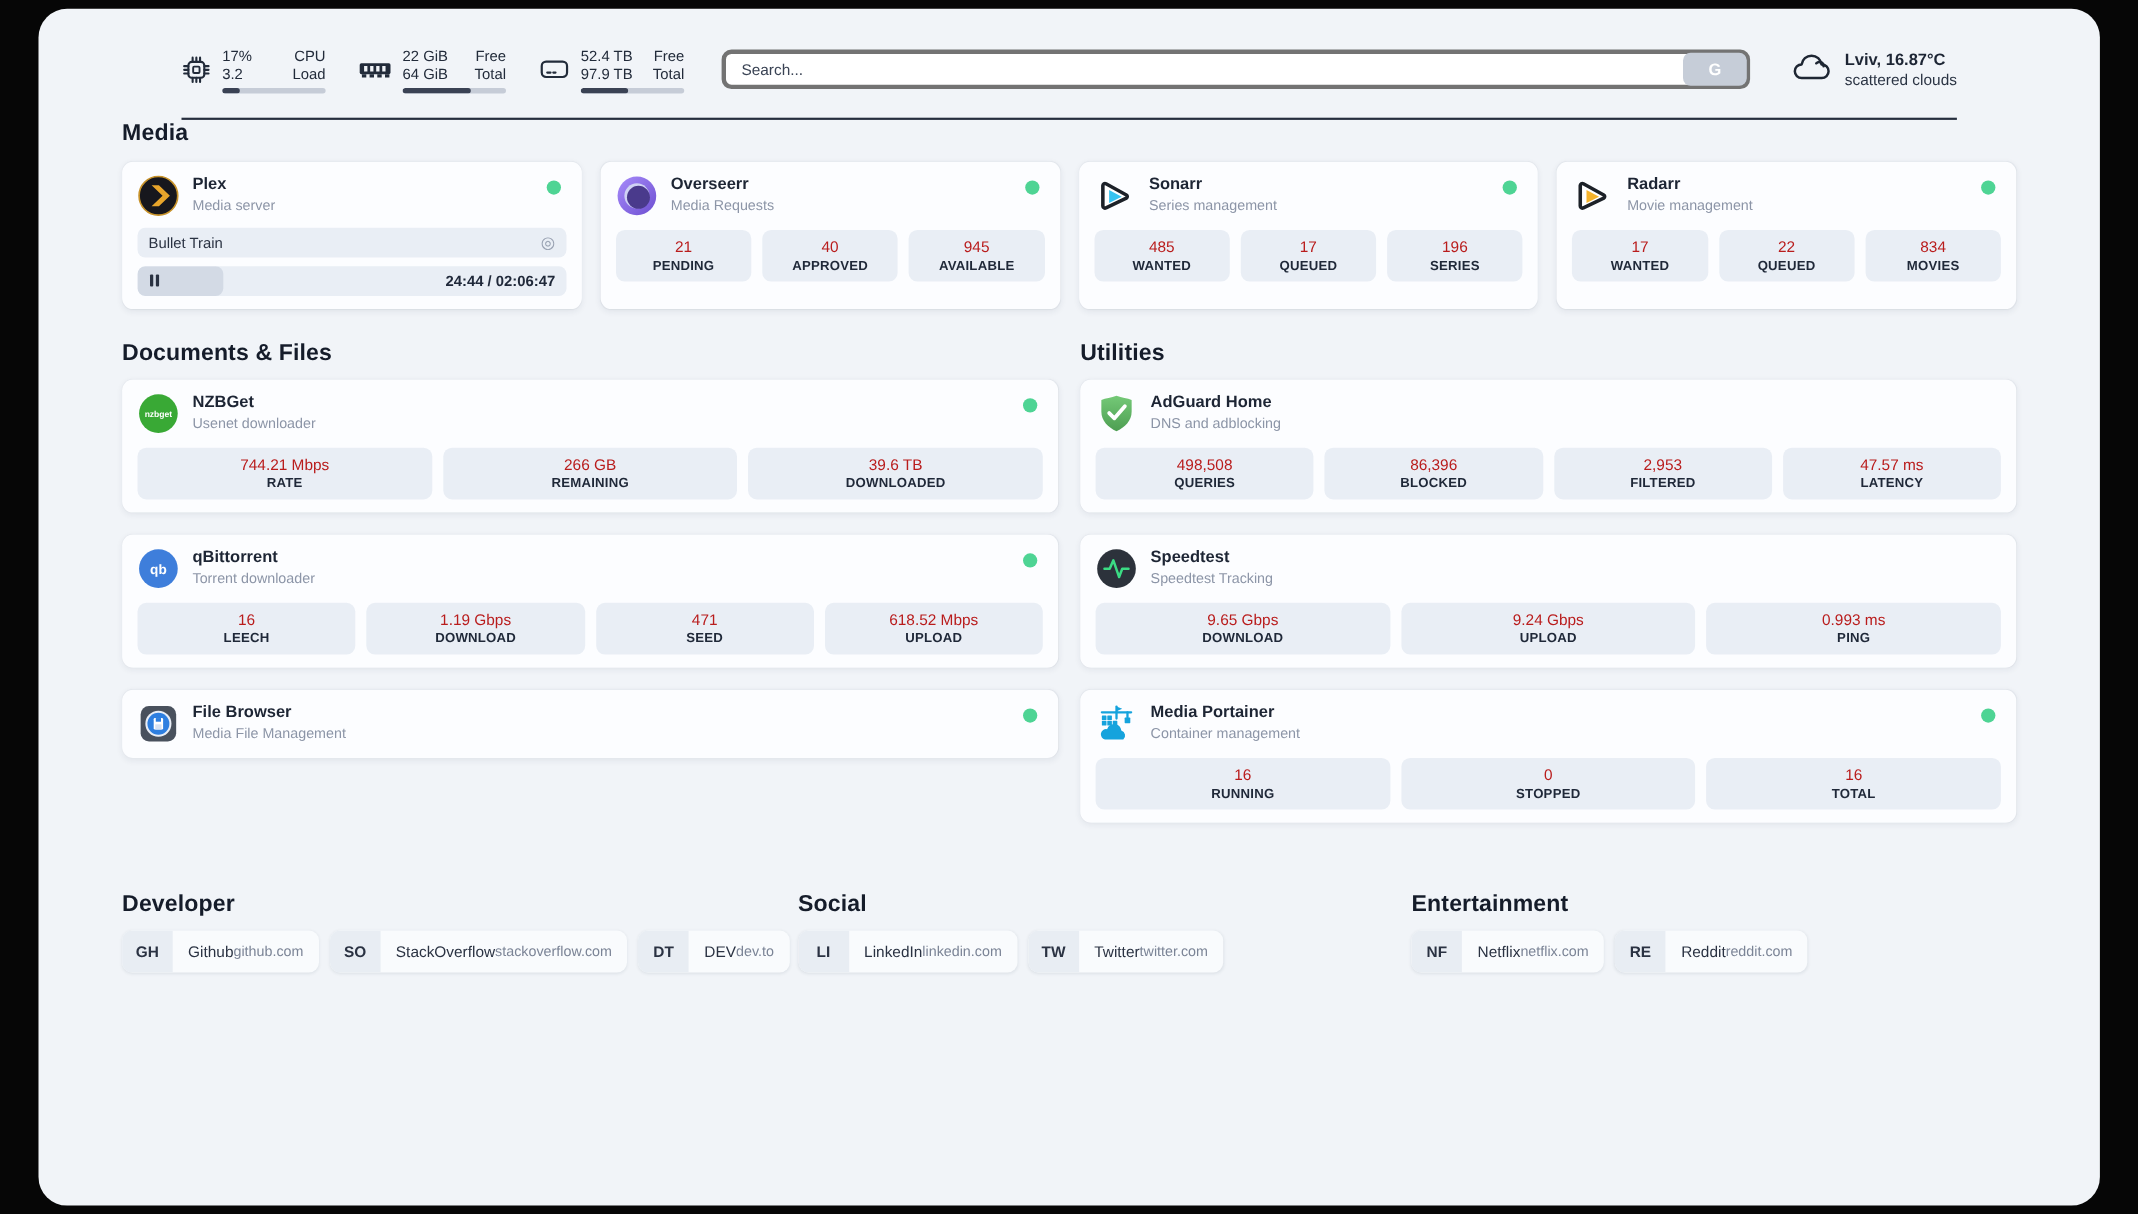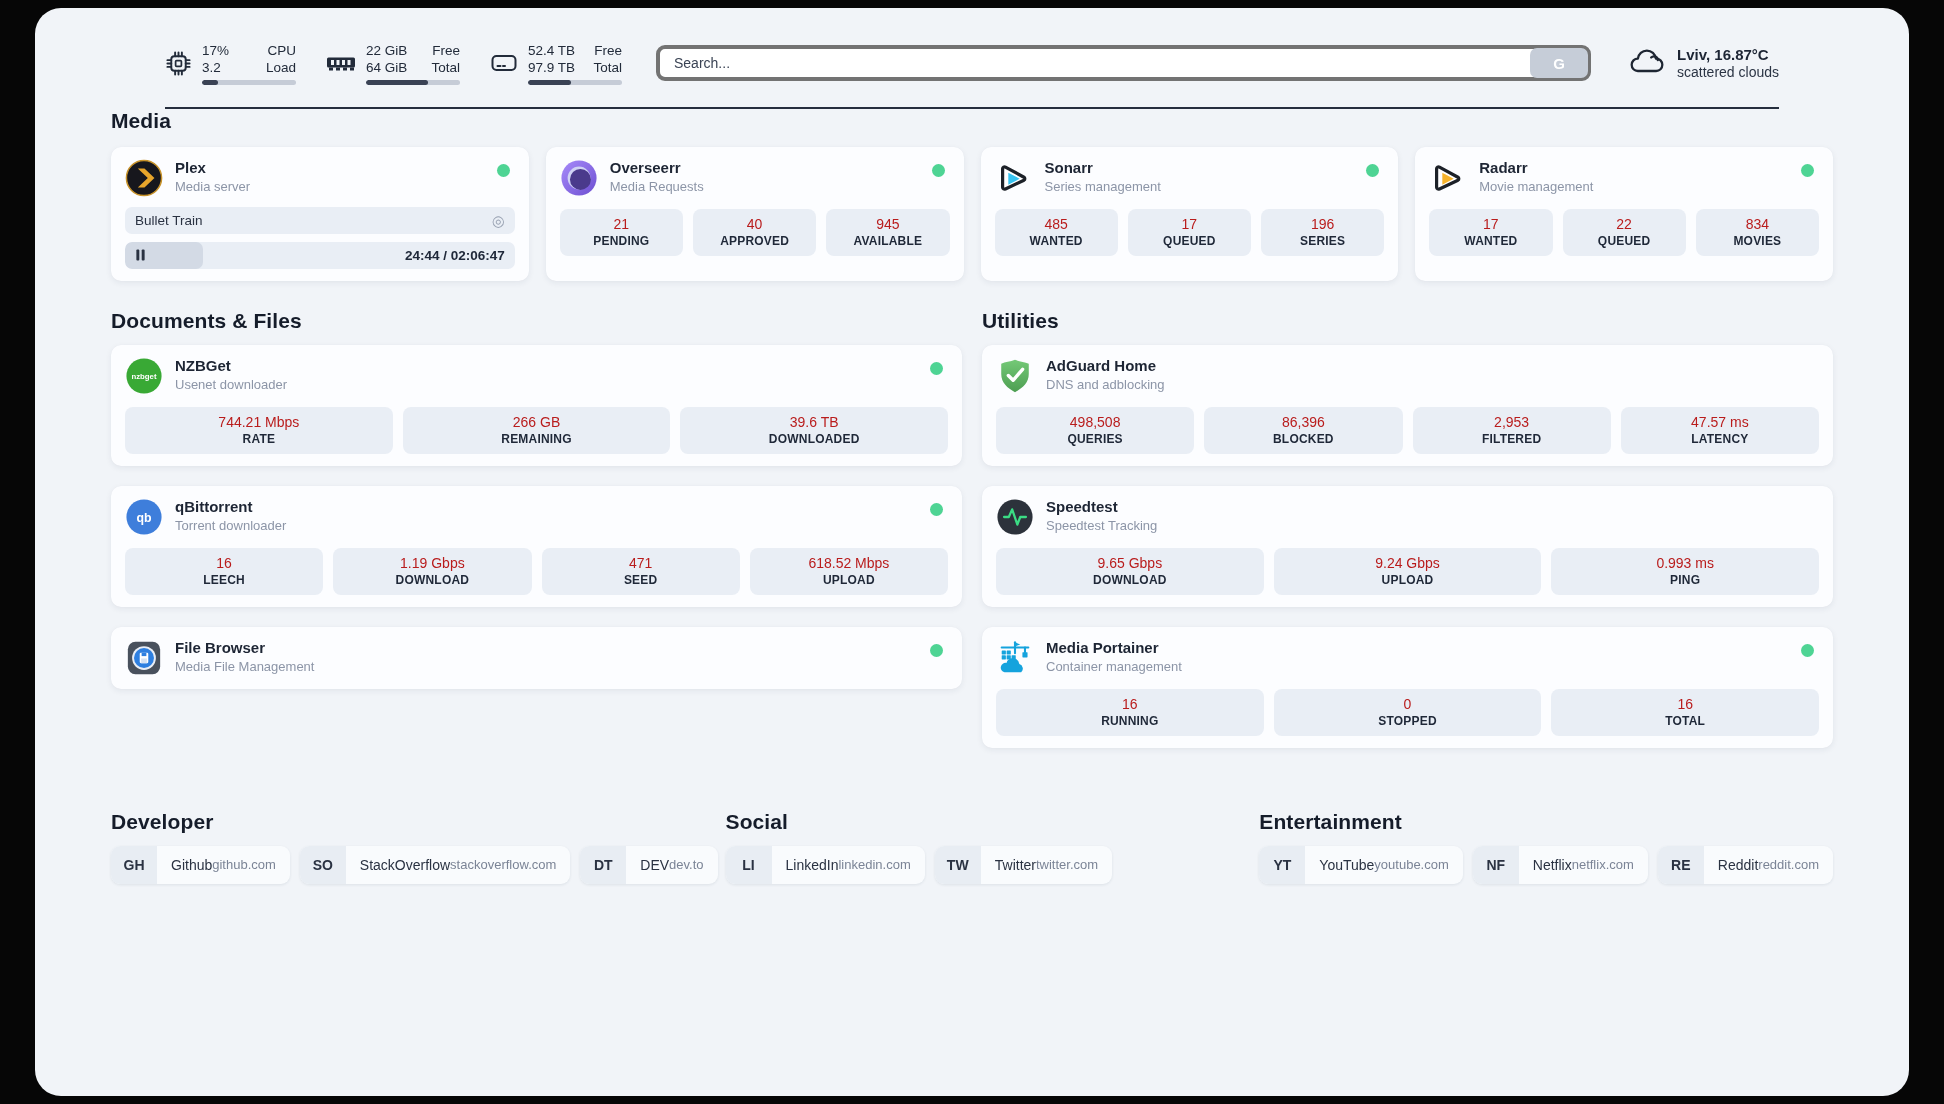--- a/index.html
+++ b/index.html
@@ -509,25 +509,20 @@
             <span class="bm-name">Twitter</span>
             <span class="bm-url">twitter.com</span>
           </div>
         </div>
       </section>
 
       <section>
         <h2 class="sect">Entertainment</h2>
         <div class="bm-rows">
           <div class="bm">
-            <span class="bm-abbr">YT</span>
-            <span class="bm-name">YouTube</span>
-            <span class="bm-url">youtube.com</span>
-          </div>
-          <div class="bm">
             <span class="bm-abbr">NF</span>
             <span class="bm-name">Netflix</span>
             <span class="bm-url">netflix.com</span>
           </div>
           <div class="bm">
             <span class="bm-abbr">RE</span>
             <span class="bm-name">Reddit</span>
             <span class="bm-url">reddit.com</span>
           </div>
         </div>

